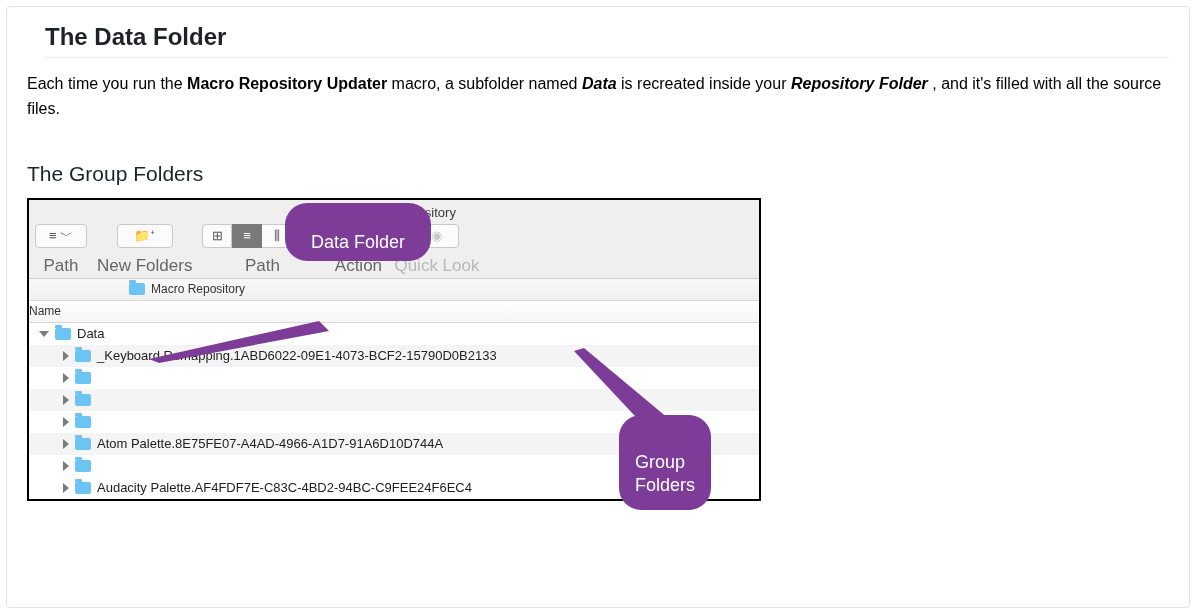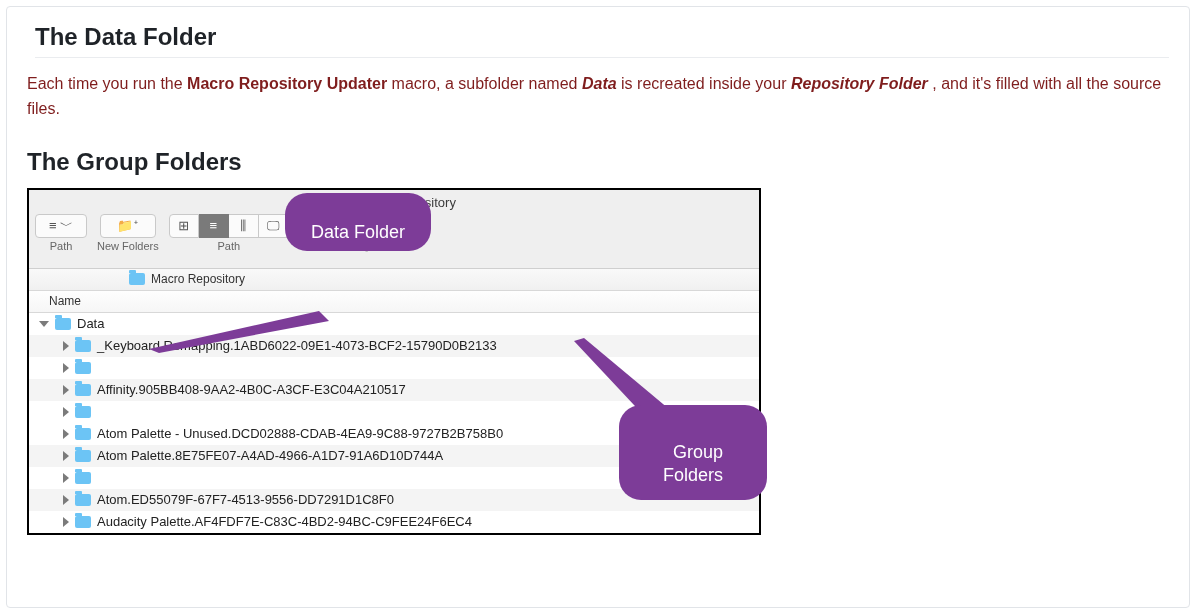--- a/index.html
+++ b/index.html
@@ -14,34 +14,34 @@
     margin: 6px;
     padding: 16px 20px 20px 20px;
     width: 1184px;
     height: 602px;
     overflow: hidden;
   }
   h2.section-title {
     font-size: 24px;
     font-weight: 700;
     color: #1f2328;
-    margin: 0 0 10px 8px;
+    margin: 0 0 10px 18px;
     padding-bottom: 6px;
     border-bottom: 1px solid #eaecef;
   }
   h3.sub-title {
-    font-size: 24px;
-    font-weight: 700;
+    font-size: 21px;
+    font-weight: 400;
     color: #1f2328;
-    margin: 26px 0 12px 0;
+    margin: 40px 0 12px 0;
   }
   p.body-text {
     font-size: 16px;
     line-height: 1.55;
-    color: #7f1d1d;
+    color: #000000;
     margin: 14px 0 10px 0;
   }
   p.body-text strong { font-weight: 700; }
   p.body-text em.bi { font-style: italic; font-weight: 700; }
 
   
   .finder-wrap {
     border: 2px solid #000;
     width: 734px;
     margin-top: 6px;
@@ -81,21 +81,21 @@
     align-items: center;
     justify-content: center;
     color: #555;
     font-size: 13px;
   }
   .tb-btn.seg { border-radius: 0; border-left-width: 0; }
   .tb-seggroup { display: flex; }
   .tb-seggroup .tb-btn:first-child { border-radius: 4px 0 0 4px; border-left-width: 1px; }
   .tb-seggroup .tb-btn:last-child { border-radius: 0 4px 4px 0; }
   .tb-seggroup .tb-btn.active { background: #7a7a7a; color: #fff; border-color: #7a7a7a; }
-  .tb-lbl { font-size: 11px; color: #666; margin-top: 2px; }
+  .tb-lbl { font-size: 17px; color: #666; margin-top: 8px; }
   .tb-lbl.dimmed { color: #b8b8b8; }
 
   .path-bar {
     height: 22px;
     background: #fff;
     border-bottom: 1px solid #d8d8d8;
     display: flex;
     align-items: center;
     font-size: 12px;
     color: #333;
@@ -103,21 +103,21 @@
     background: linear-gradient(#f9f9f9,#f0f0f0);
   }
   .col-header {
     height: 22px;
     background: #fff;
     border-bottom: 1px solid #d8d8d8;
     display: flex;
     align-items: center;
     font-size: 12px;
     color: #333;
-    padding-left: 20px;
+    padding-left: 0;
     font-weight: 400;
     background: linear-gradient(#fefefe,#f6f6f6);
   }
   .file-list { position: relative; }
   .file-row {
     height: 22px;
     display: flex;
     align-items: center;
     font-size: 13px;
     color: #222;
@@ -160,25 +160,25 @@
   
   .callout {
     position: absolute;
     background: #7d3c98;
     color: #fff;
     font-size: 18px;
     font-weight: 500;
     padding: 10px 24px;
     border-radius: 22px;
     white-space: pre-line;
-    text-align: right;
+    text-align: left;
     z-index: 10;
   }
   .callout.small { font-size: 18px; padding: 8px 26px; }
-  .callout.big { padding: 14px 44px; line-height: 1.25; }
+  .callout.big { padding: 14px 16px; line-height: 1.25; }
   .anchor { position: relative; }
 
   
   .glyph { font-family: inherit; line-height: 1; }
 </style>
 </head>
 <body>
 
 <div class="page">
 
@@ -264,44 +264,33 @@
         <span class="folder-icon"></span>
         <span>_Keyboard Remapping.1ABD6022-09E1-4073-BCF2-15790D0B2133</span>
       </div>
       <div class="file-row indent">
         <span class="disclosure right"></span>
         <span class="folder-icon"></span>
       </div>
       <div class="file-row indent alt">
         <span class="disclosure right"></span>
         <span class="folder-icon"></span>
-        <span>Affinity.905BB408-9AA2-4B0C-A3CF-E3C04A210517</span>
       </div>
       <div class="file-row indent">
         <span class="disclosure right"></span>
         <span class="folder-icon"></span>
       </div>
+      <div class="file-row indent alt">
+        <span class="disclosure right"></span>
+        <span class="folder-icon"></span>
+        <span>Atom Palette.8E75FE07-A4AD-4966-A1D7-91A6D10D744A</span>
+      </div>
       <div class="file-row indent">
         <span class="disclosure right"></span>
         <span class="folder-icon"></span>
-        <span>Atom Palette - Unused.DCD02888-CDAB-4EA9-9C88-9727B2B758B0</span>
-      </div>
-      <div class="file-row indent alt">
-        <span class="disclosure right"></span>
-        <span class="folder-icon"></span>
-        <span>Atom Palette.8E75FE07-A4AD-4966-A1D7-91A6D10D744A</span>
-      </div>
-      <div class="file-row indent">
-        <span class="disclosure right"></span>
-        <span class="folder-icon"></span>
-      </div>
-      <div class="file-row indent alt">
-        <span class="disclosure right"></span>
-        <span class="folder-icon"></span>
-        <span>Atom.ED55079F-67F7-4513-9556-DD7291D1C8F0</span>
       </div>
       <div class="file-row indent">
         <span class="disclosure right"></span>
         <span class="folder-icon"></span>
         <span>Audacity Palette.AF4FDF7E-C83C-4BD2-94BC-C9FEE24F6EC4</span>
       </div>
 
       <svg width="734" height="264" style="position:absolute;top:-120px;left:0;pointer-events:none">
         <polygon points="290,118 120,156 130,160 300,128" fill="#7d3c98"></polygon>
         <polygon points="620,228 545,148 555,145 640,216" fill="#7d3c98"></polygon>

